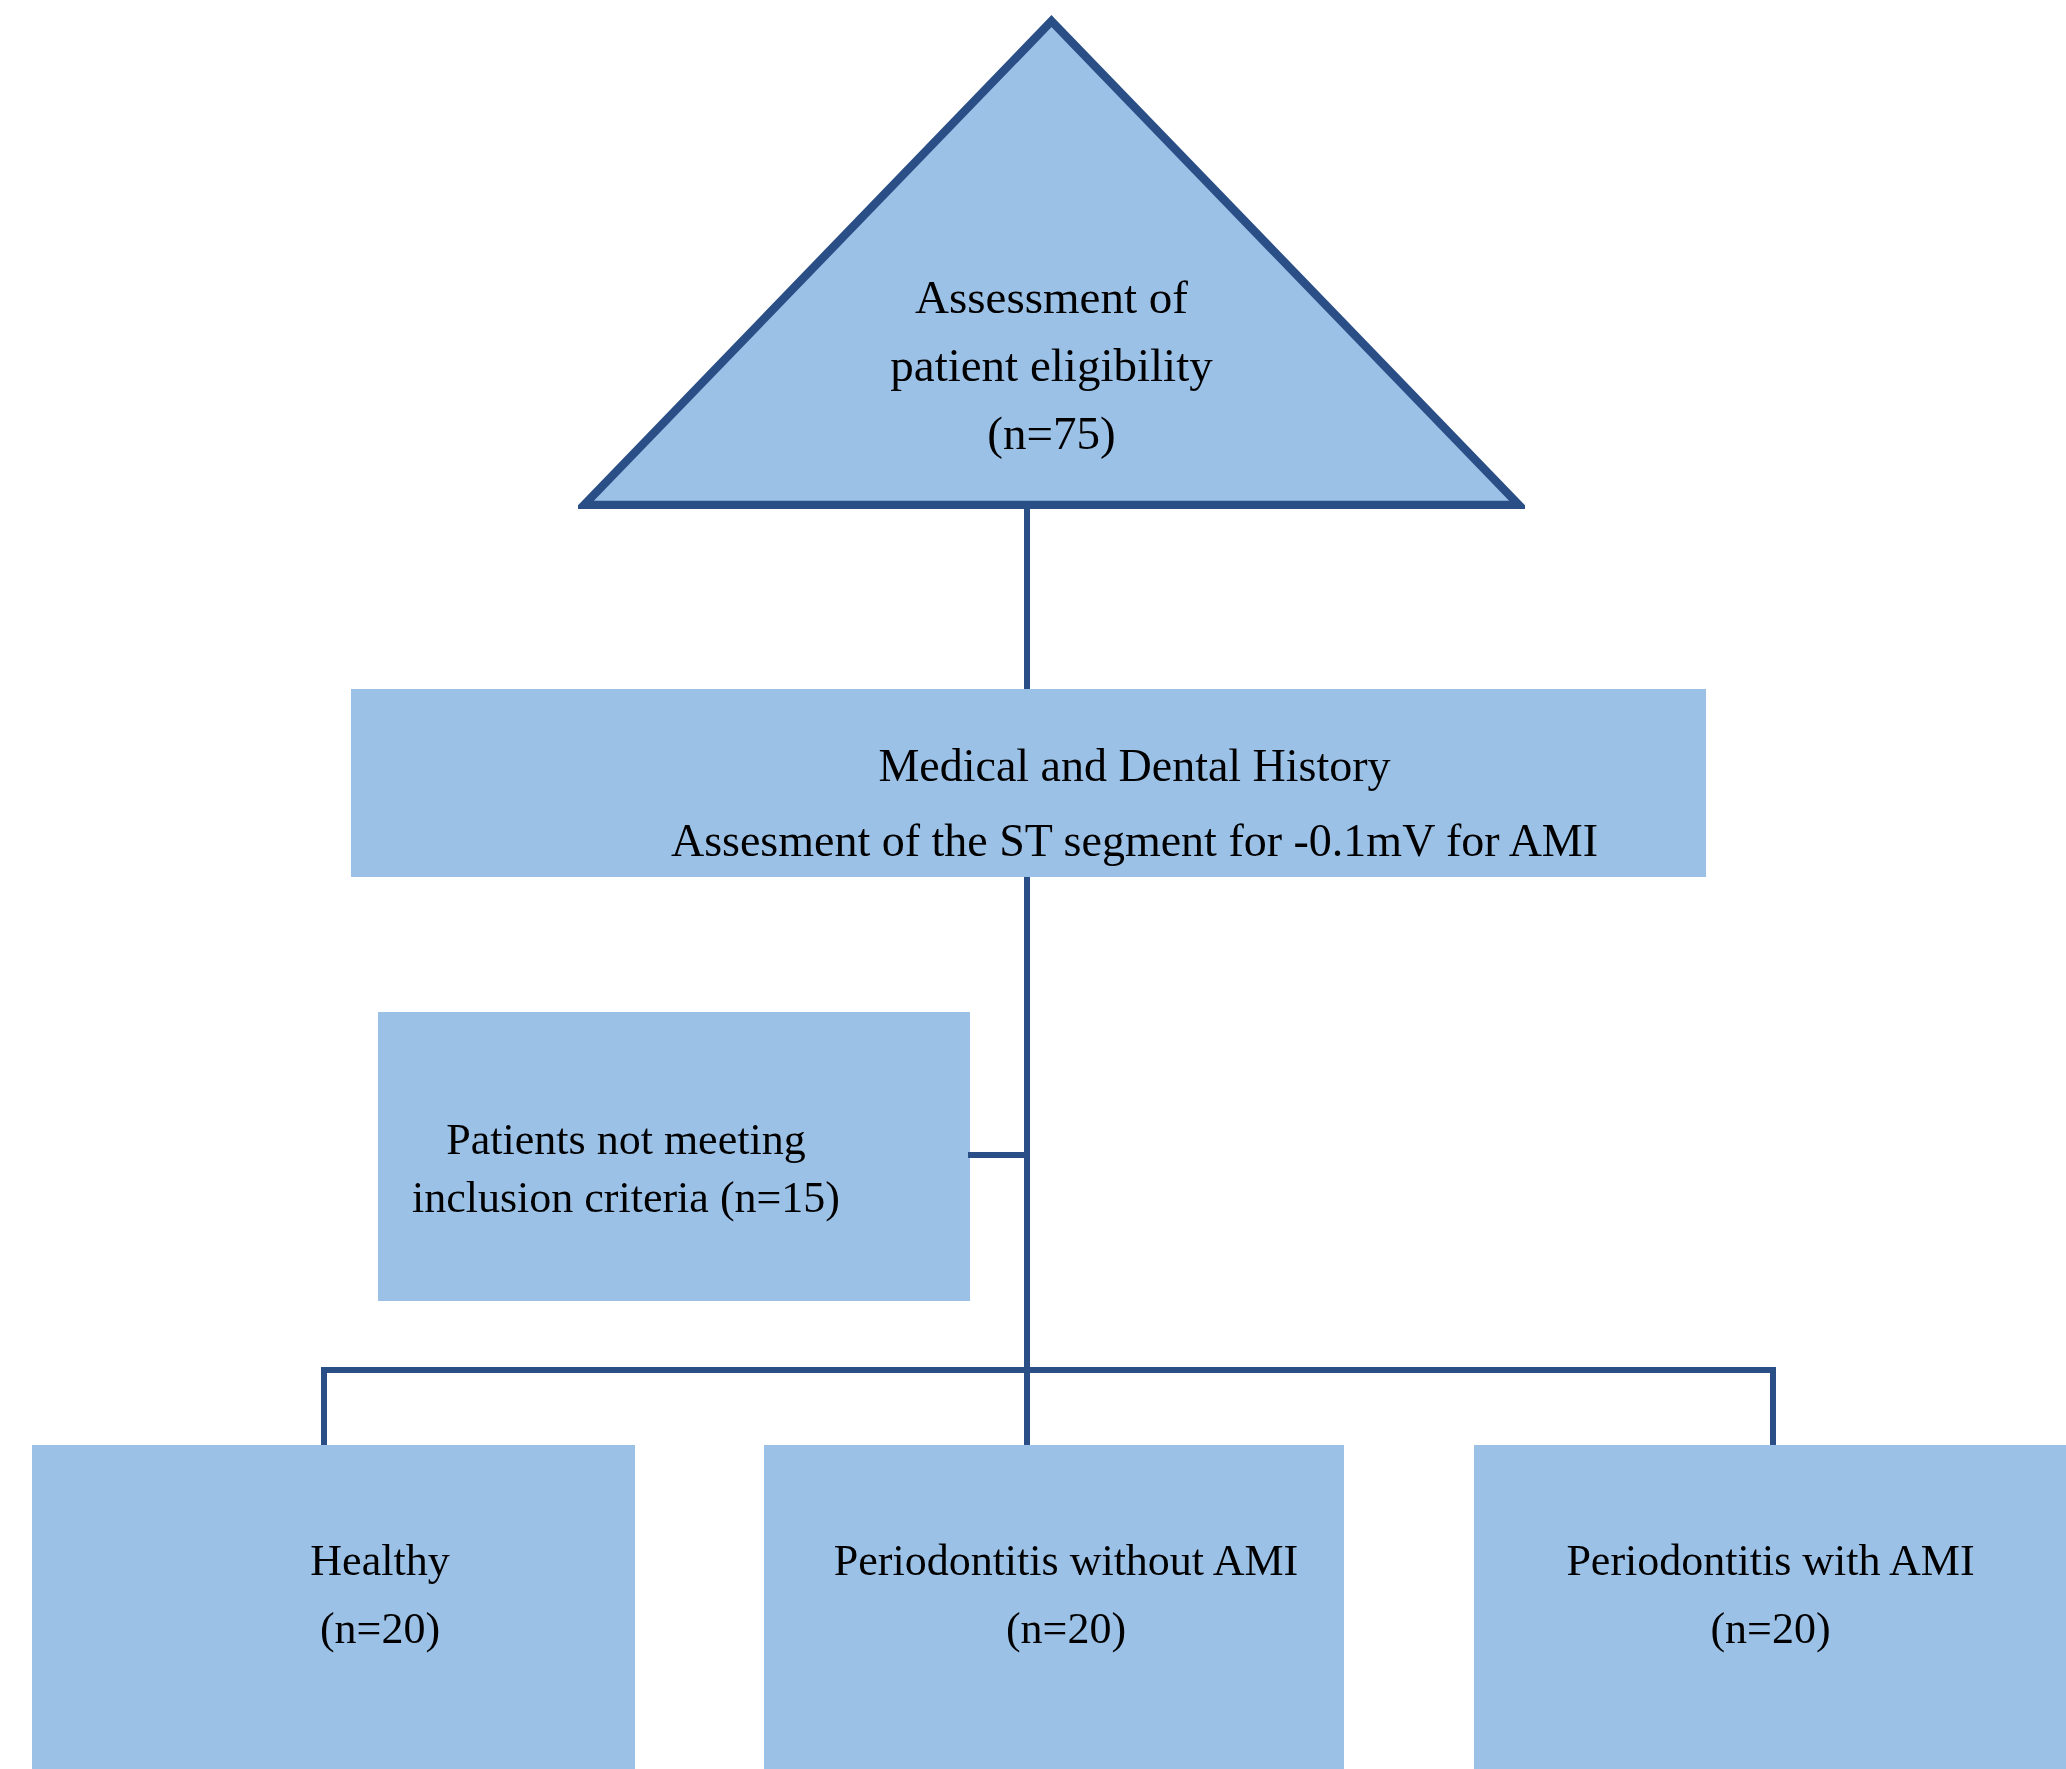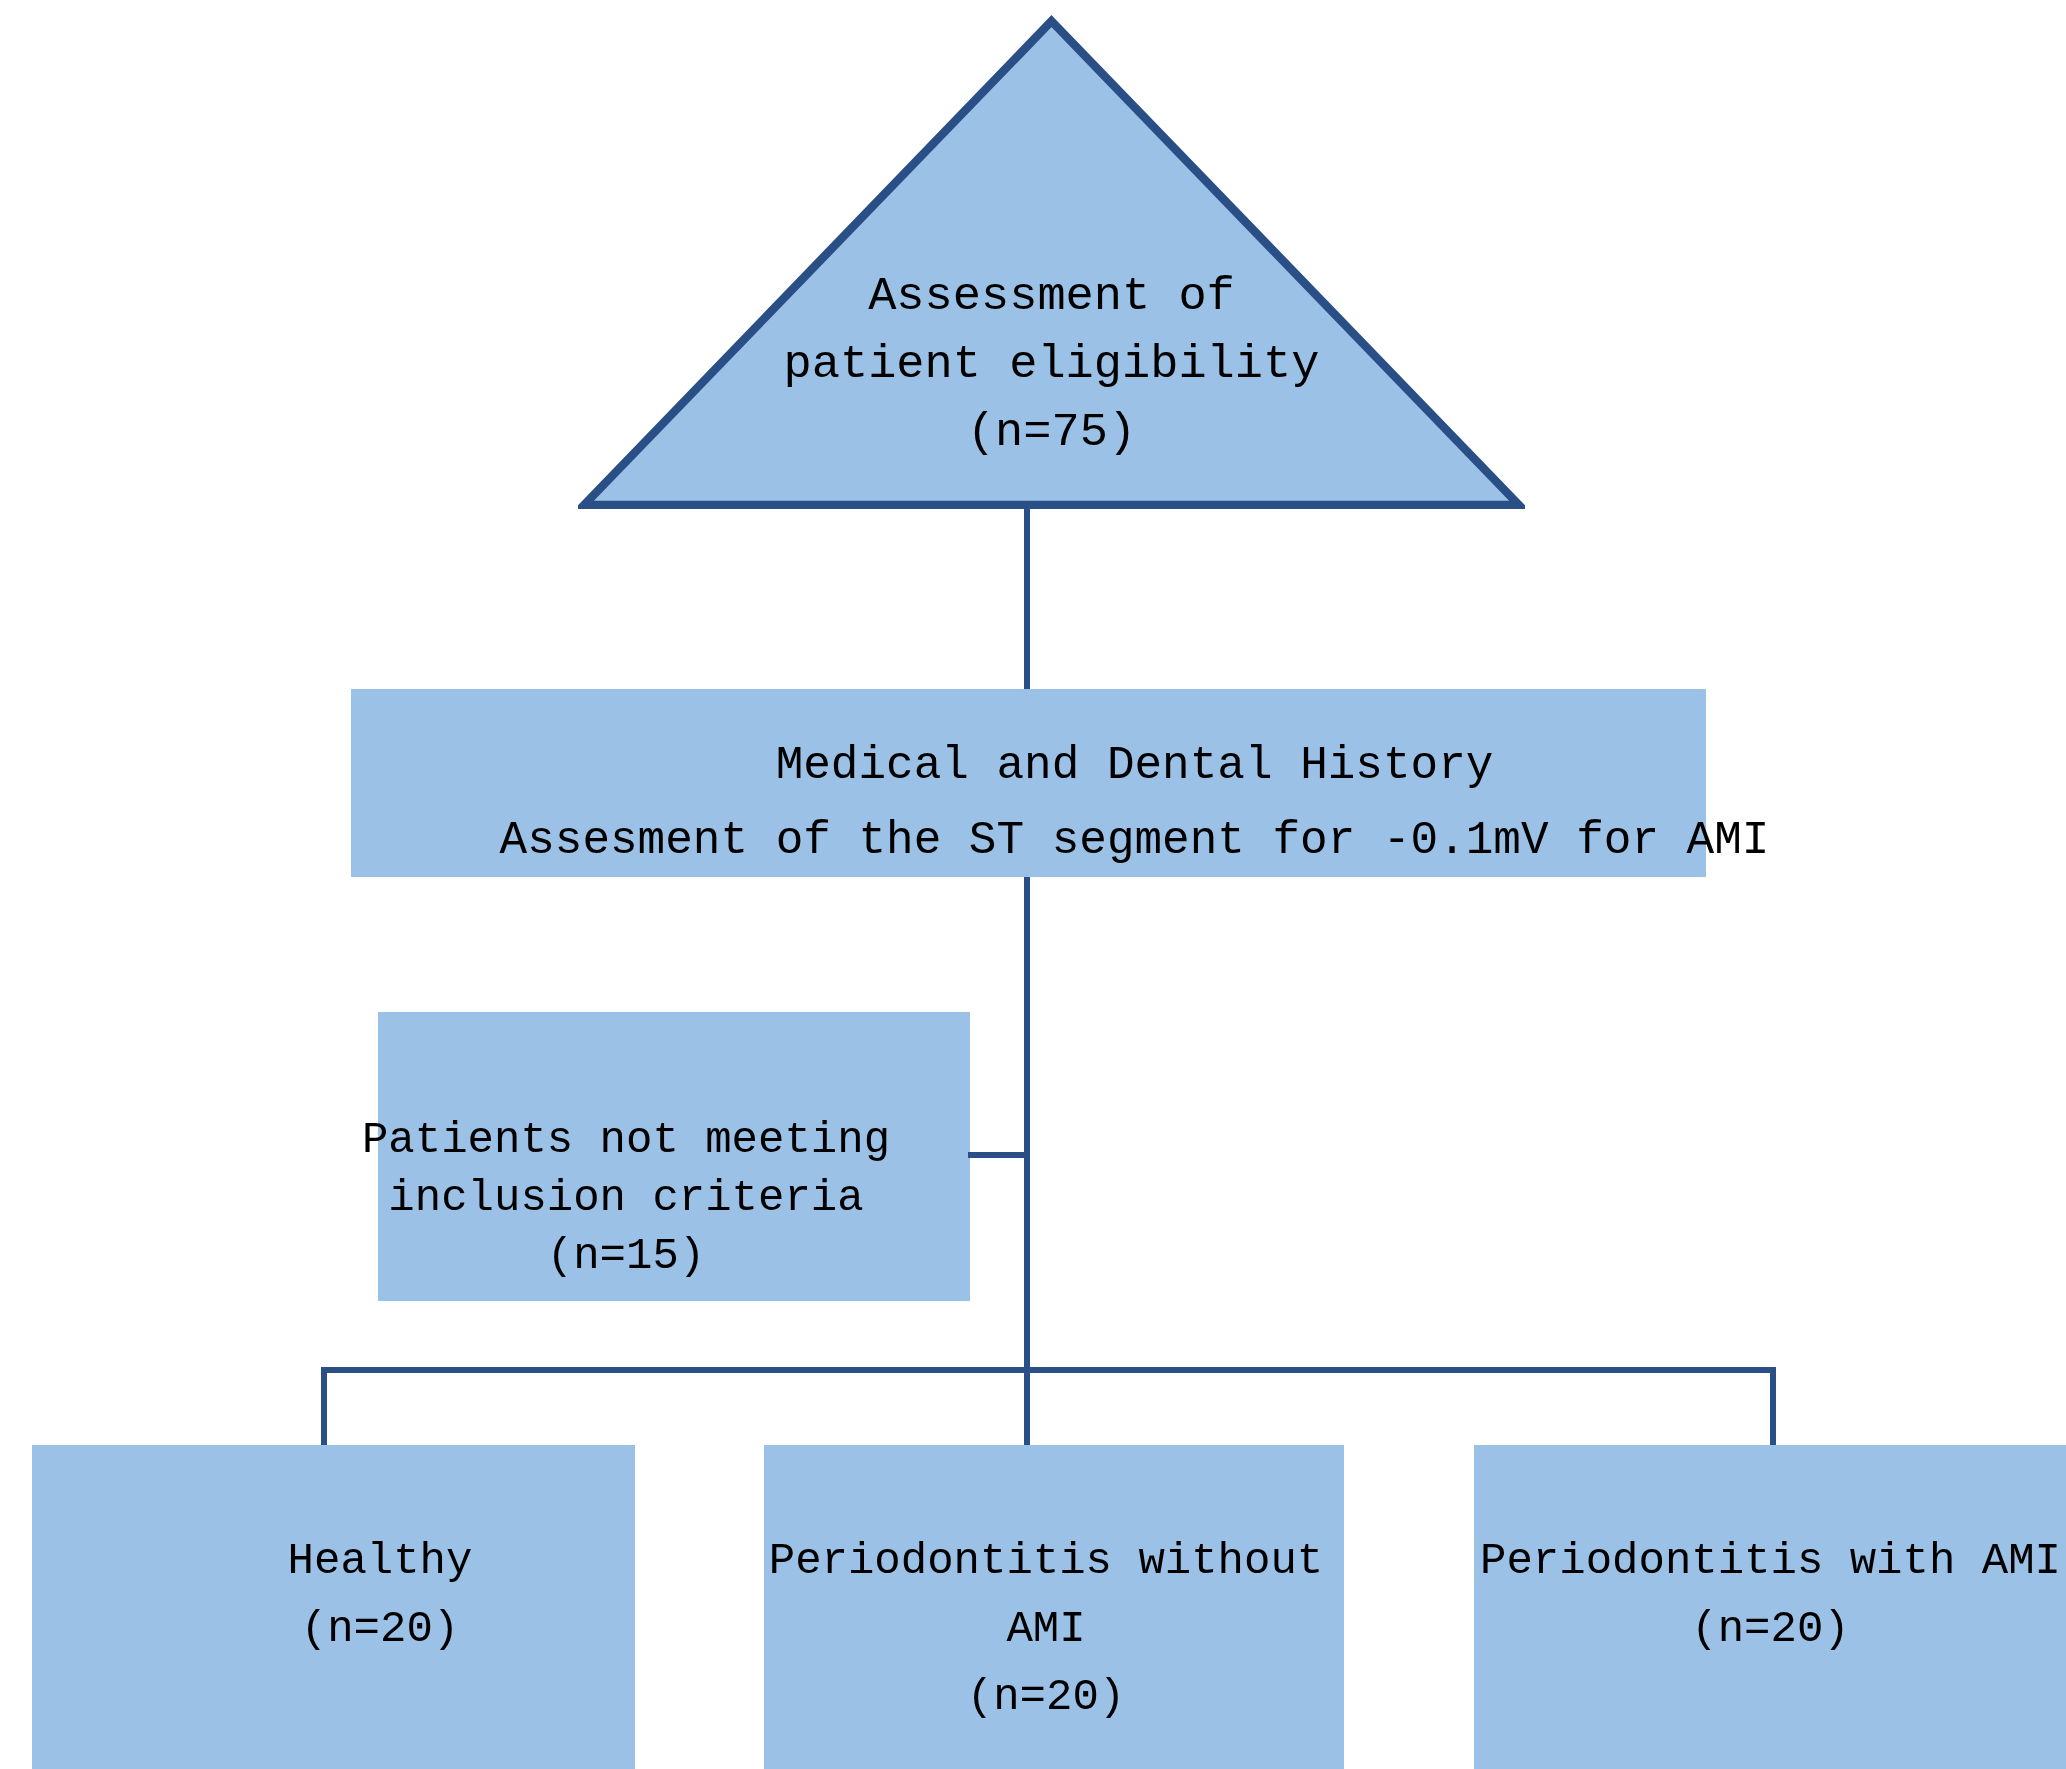--- a/index.html
+++ b/index.html
@@ -9,21 +9,20 @@
   }
   body {
     font-family: "Liberation Serif", "DejaVu Serif", serif;
   }
   #flowchart {
     position: relative;
     width: 2066px;
     height: 1769px;
     background: #ffffff;
     overflow: hidden;
-    font-family: Liberation Mono, monospace;
   }
   .node-text {
     position: absolute;
     color: #000000;
     text-align: center;
     line-height: 1.45;
     white-space: pre-line;
     pointer-events: none;
   }
 
@@ -53,21 +52,21 @@
   #box-history      { left: 351px;  top: 689px;  width: 1355px; height: 188px; }
   #box-excluded     { left: 378px;  top: 1012px; width: 592px;  height: 289px; }
   #box-healthy      { left: 32px;   top: 1445px; width: 603px;  height: 325px; }
   #box-perio-no-ami { left: 764px; top: 1445px; width: 580px;  height: 325px; }
   #box-perio-ami    { left: 1474px; top: 1445px; width: 593px;  height: 325px; }
 
   .history-label    { left: 351px;  top: 729px;  width: 1567px; font-size: 46px; line-height: 1.62; }
   .excluded-label   { left: 361px;  top: 1111px; width: 530px;  font-size: 44px; line-height: 1.32; }
   .group-label      { top: 1527px;  font-size: 44px; line-height: 1.55; }
   #label-healthy      { left: 32px;   width: 696px; }
-  #label-perio-no-ami { left: 756px; width: 580px; }
+  #label-perio-no-ami { left: 776px; width: 580px; }
   #label-perio-ami    { left: 1474px; width: 593px; text-align: center; }
 
   
   .conn {
     position: absolute;
     background: #2A4E86;
   }
   .conn-v { width: 6.1px; }
   .conn-h { height: 6.1px; }
 

